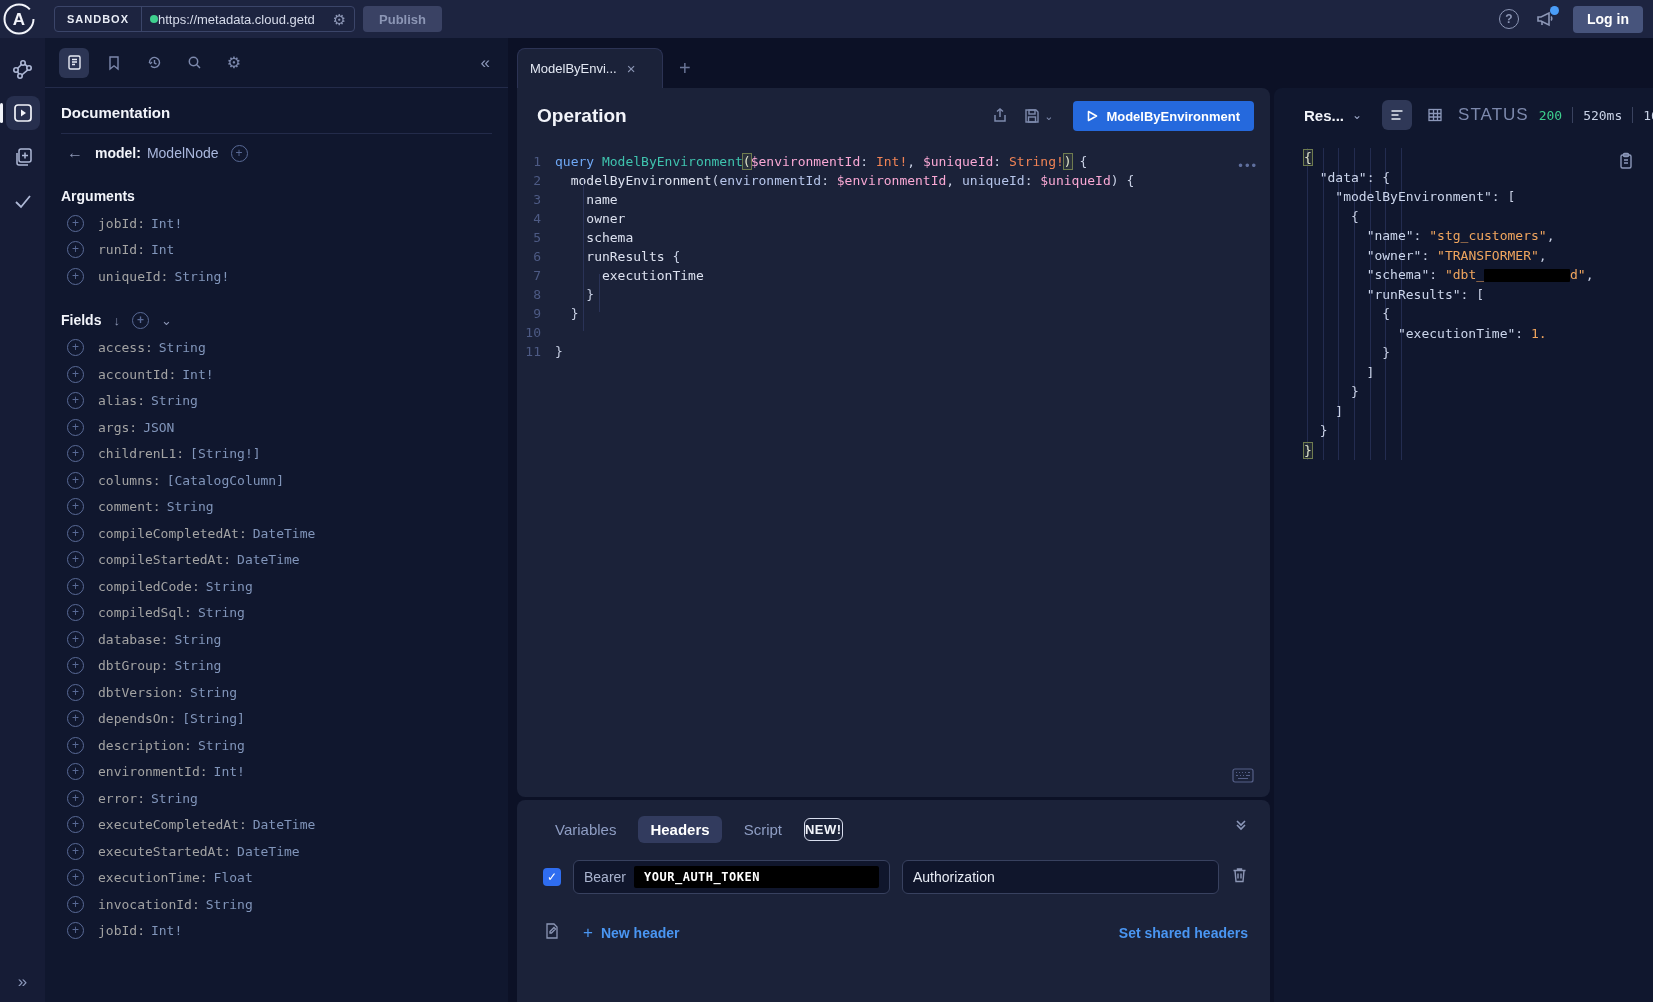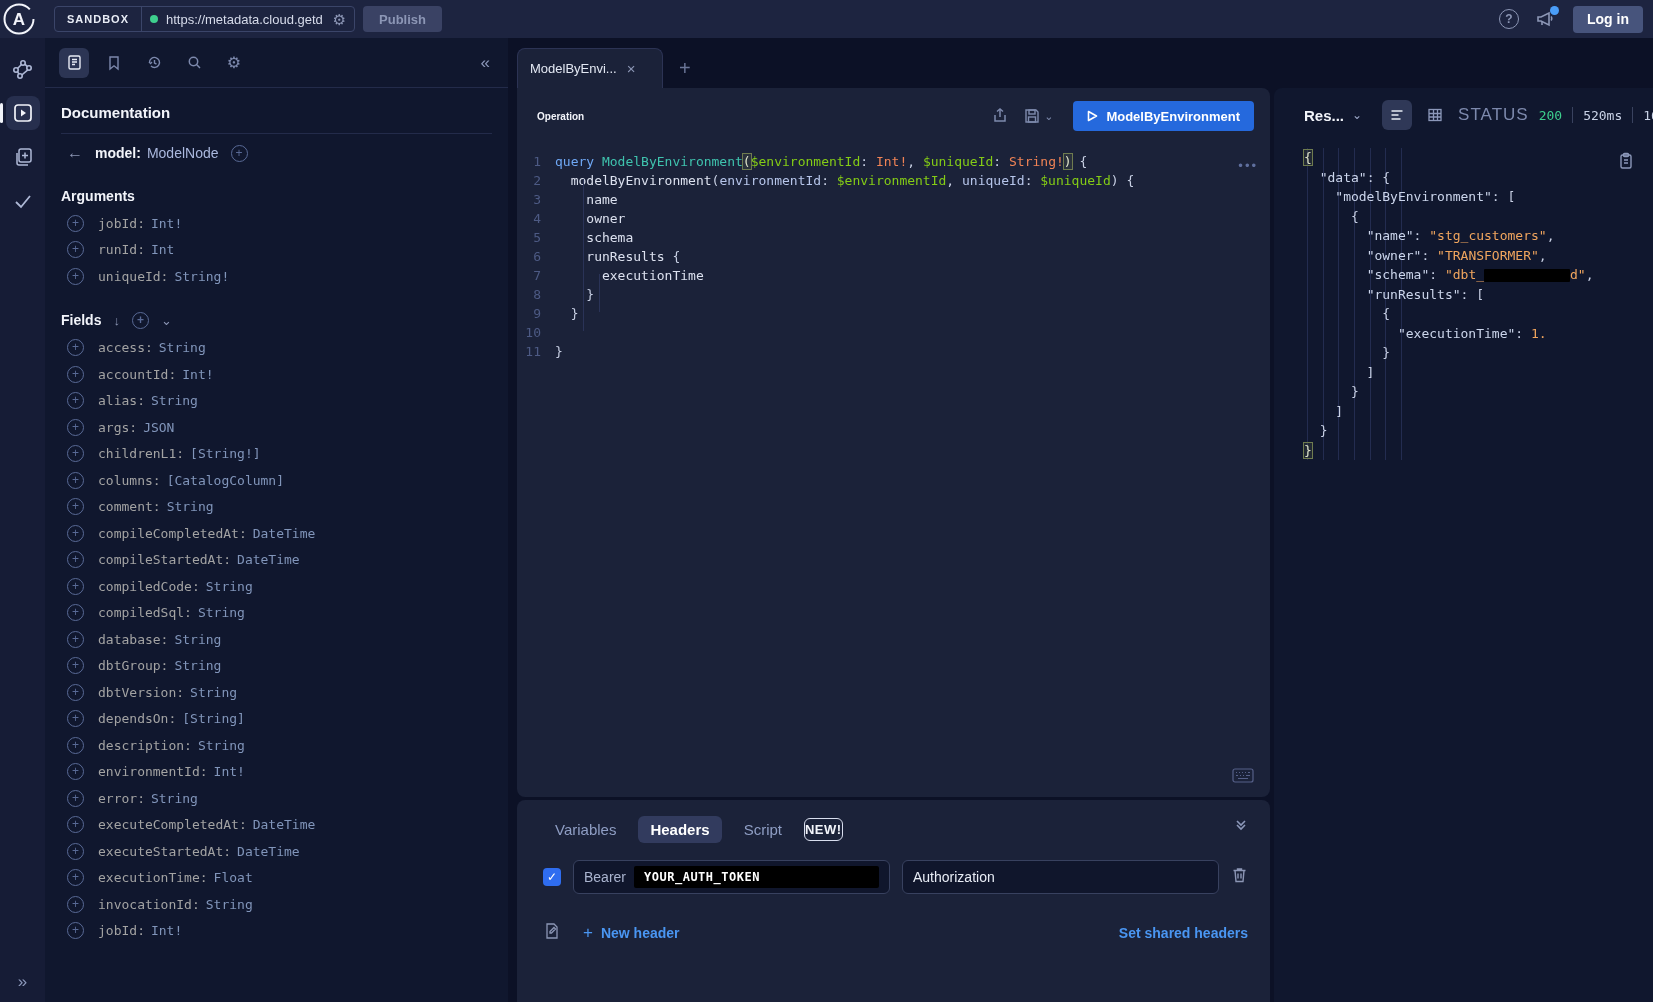--- a/index.html
+++ b/index.html
@@ -8,21 +8,21 @@
     position: relative; width: 1653px; height: 1002px; overflow: hidden;
     background:#0c1126; font-family:"Liberation Sans", sans-serif; color:#eef1f8;
     -webkit-font-smoothing: antialiased;
   }
 
   
   .topbar { height:38px; background:#1d2440; display:flex; align-items:center; padding:0 10px 0 2px; }
   .logo { width:34px; height:34px; flex:0 0 auto; margin-right:18px; }
   .url-group { display:flex; align-items:stretch; border:1px solid #3b4569; border-radius:4px; height:26px; }
   .sandbox-label { display:flex; align-items:center; padding:0 12px; font-size:11px; font-weight:bold; letter-spacing:1px; color:#e8ecf5; border-right:1px solid #3b4569; }
-  .url-box { display:flex; align-items:center; gap:8px; padding:0 8px; width:212px; }
+  .url-box { display:flex; align-items:center; padding:0 8px; width:212px; }
   .status-dot { width:8px; height:8px; border-radius:50%; background:#3ecf8e; flex:0 0 auto; }
   .url-text { font-size:13px; color:#d6dbea; white-space:nowrap; overflow:hidden; flex:1; }
   .gear-glyph { color:#8c96b5; font-size:15px; line-height:1; flex:0 0 auto; }
   .publish-btn { margin-left:8px; height:26px; padding:0 16px; background:#3a4264; color:#8c96b5; border:none; border-radius:4px; font-size:13px; font-weight:bold; }
   .topbar-right { margin-left:auto; display:flex; align-items:center; gap:16px; }
   .help-icon { width:20px; height:20px; border:1.5px solid #8c96b5; border-radius:50%; color:#8c96b5; font-size:12px; font-weight:bold; display:flex; align-items:center; justify-content:center; }
   .megaphone-wrap { position:relative; width:22px; height:22px; }
   .notif-dot { position:absolute; top:-2px; right:-2px; width:9px; height:9px; border-radius:50%; background:#4a9df8; }
   .login-btn { height:27px; padding:0 14px; background:#47547c; color:#fff; border:none; border-radius:4px; font-size:14px; font-weight:bold; }
 
@@ -59,36 +59,36 @@
   
   .middle { width:753px; flex:0 0 auto; display:flex; flex-direction:column; }
   .tabstrip { height:50px; display:flex; align-items:flex-end; gap:16px; }
   .op-tab { height:40px; min-width:146px; background:#1b2239; border:1px solid #2c3354; border-bottom:none; border-radius:8px 8px 0 0; display:flex; align-items:center; padding:0 12px; gap:10px; }
   .op-tab .tab-label { font-size:13px; color:#e3e8f3; white-space:nowrap; }
   .op-tab .tab-close { color:#8c96b5; font-size:15px; }
   .new-tab { color:#6b7698; font-size:20px; padding-bottom:8px; }
 
   .op-panel { height:709px; background:#1b2239; border-radius:0 8px 8px 8px; position:relative; display:flex; flex-direction:column; }
   .op-header { height:56px; display:flex; align-items:center; padding:0 16px 0 20px; }
-  .panel-title { font-size:10px; font-weight:bold; color:#f2f4fa; }
+  .panel-title { font-size:19px; font-weight:bold; color:#f2f4fa; }
   .op-actions { margin-left:auto; display:flex; align-items:center; gap:14px; }
   .icon-btn { color:#7e8aad; display:flex; align-items:center; gap:3px; }
   .mini-chevron { color:#7e8aad; font-size:11px; }
   .run-btn { height:30px; padding:0 14px; background:#2569dd; border:none; border-radius:4px; color:#fff; font-size:13px; font-weight:bold; display:flex; align-items:center; gap:8px; margin-left:6px; }
 
   .code-area { position:relative; flex:1; padding-top:8px; }
   .code-line { display:flex; height:19px; font-family:"DejaVu Sans Mono", monospace; font-size:13px; line-height:19px; }
   .code-line .ln { width:38px; flex:0 0 auto; text-align:right; color:#4d5a84; padding-right:14px; }
   .code-line .lc { white-space:pre; }
   .editor-guides { position:absolute; left:52px; pointer-events:none; }
   .vguide { position:absolute; width:1px; background:#2a3357; }
 
   .tok-kw  { color:#6fa8f5; }
   .tok-op  { color:#3fc3ae; }
-  .tok-var { color:#84cc16; }
+  .tok-var { color:#f9a8d4; }
   .tok-typ { color:#f08355; }
   .tok-attr{ color:#b6c5ea; }
   .tok-pun { color:#c8d0e4; }
   .tok-fld { color:#dce1ef; }
   .tok-hb  { color:#dfe3c8; outline:1px solid #6e7b4f; background:rgba(110,123,79,.18); }
   .tok-key { color:#ccd6ec; }
   .tok-str { color:#f0a55e; }
   .tok-num { color:#f0a55e; }
   .tok-redact { display:inline-block; width:86px; height:13px; background:#000; vertical-align:middle; border-radius:1px; }
 

